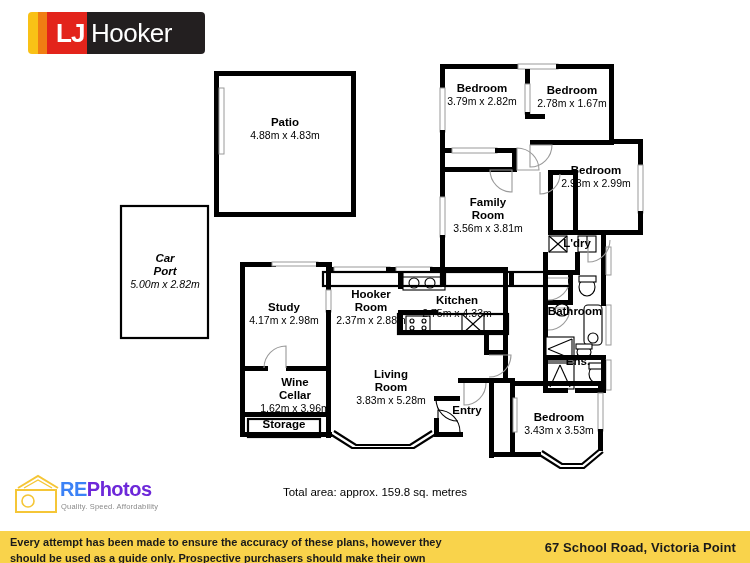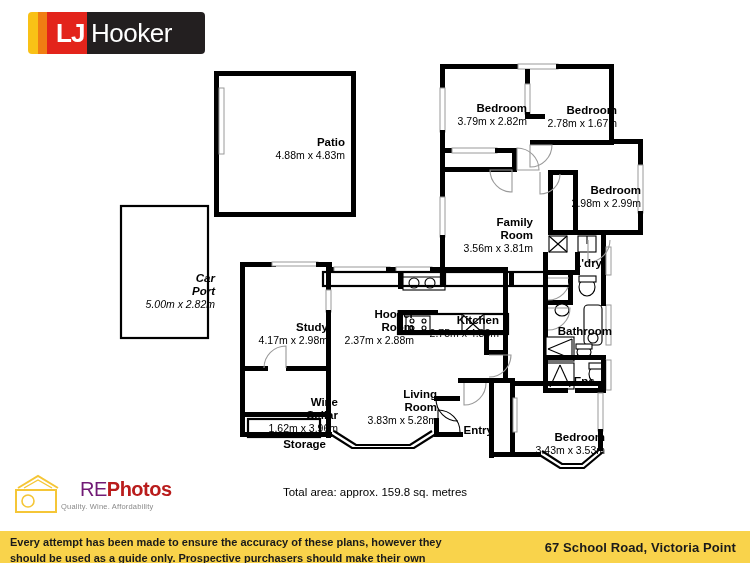--- a/index.html
+++ b/index.html
@@ -16,35 +16,35 @@
   #lj-logo .bar.k{flex:1;position:relative;}
   #lj-logo .lj-text{position:absolute;left:9px;top:50%;transform:translateY(-50%);
            color:#fff;font-size:26px;font-weight:bold;letter-spacing:-1px;line-height:1;}
   #lj-logo .hooker-text{position:absolute;left:4px;top:50%;transform:translateY(-50%);
            color:#fff;font-size:26px;font-weight:normal;letter-spacing:-0.5px;line-height:1;}
 
   
   #plan{position:absolute;left:0;top:0;width:750px;height:470px;}
   #plan svg{display:block;}
 
-  .rlabel{position:absolute;text-align:right;line-height:1.15;
-          font-size:11px;pointer-events:none;margin-top:20px;}
+  .rlabel{position:absolute;text-align:center;line-height:1.15;
+          font-size:11px;pointer-events:none;}
   .rlabel .nm{font-weight:bold;font-size:11.5px;display:block;}
   .rlabel .dm{font-size:10.5px;display:block;}
 
   
   #total-area{position:absolute;left:0;top:486px;width:750px;text-align:center;
               font-size:11.5px;}
 
   
   #rep{position:absolute;left:14px;top:472px;width:150px;height:54px;}
   #rep .mark{position:absolute;left:0;top:2px;width:48px;height:40px;}
   #rep .txt{position:absolute;left:46px;top:6px;}
-  #rep .re{font-size:20px;font-weight:normal;color:#701a75;letter-spacing:-0.5px;margin-left:20px;}
-  #rep .ph{font-size:20px;font-weight:bold;color:#b91c1c;letter-spacing:-0.5px;}
+  #rep .re{font-size:20px;font-weight:bold;color:#3b82f6;letter-spacing:-0.5px;}
+  #rep .ph{font-size:20px;font-weight:bold;color:#6d28d9;letter-spacing:-0.5px;}
   #rep .tag{position:absolute;left:47px;top:30px;font-size:7.5px;color:#8a8a8a;
             letter-spacing:0.2px;}
 
   
   #bottombar{position:absolute;left:0;top:531px;width:750px;height:32px;
              background:#f9d34b;}
   #disclaimer{position:absolute;left:10px;top:535px;width:440px;
               font-size:11px;line-height:1.45;color:#1a1a1a;font-weight:bold;}
   #address{position:absolute;right:14px;top:540px;font-size:13px;font-weight:bold;
            color:#1a1a1a;letter-spacing:0.1px;}
@@ -379,18 +379,18 @@
 <div id="rep">
   <svg class="mark" viewBox="0 0 48 40">
     <path d="M4,14 L24,2 L44,14" fill="none" stroke="#f5c637" stroke-width="2"></path>
     <path d="M10,14 L24,6 L38,14" fill="none" stroke="#f5c637" stroke-width="1.4"></path>
     <rect x="2" y="16" width="40" height="22" fill="none" stroke="#f5c637" stroke-width="2"></rect>
     <circle cx="14" cy="27" r="6" fill="none" stroke="#f5c637" stroke-width="1.6"></circle>
   </svg>
   <div class="txt">
     <span class="re">RE</span><span class="ph">Photos</span>
   </div>
-  <div class="tag">Quality.  Wine.  Affordability</div>
+  <div class="tag">Quality.  Speed.  Affordability</div>
 </div>
 
 <div id="bottombar"></div>
 <div id="disclaimer">Every attempt has been made to ensure the accuracy of these plans, however they should be used as a guide only.  Prospective purchasers should make their own enquiries.</div>
 <div id="address">67 School Road, Victoria Point</div>
 
 </body></html>

